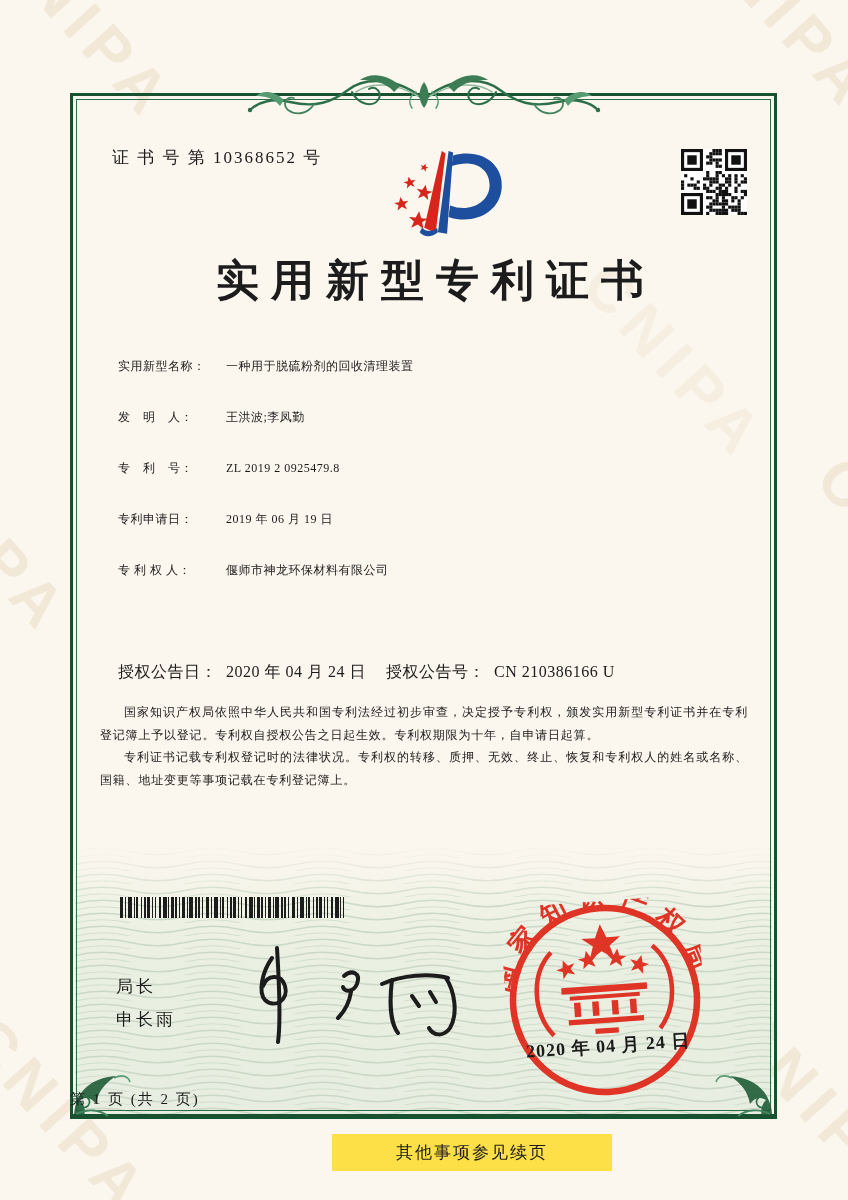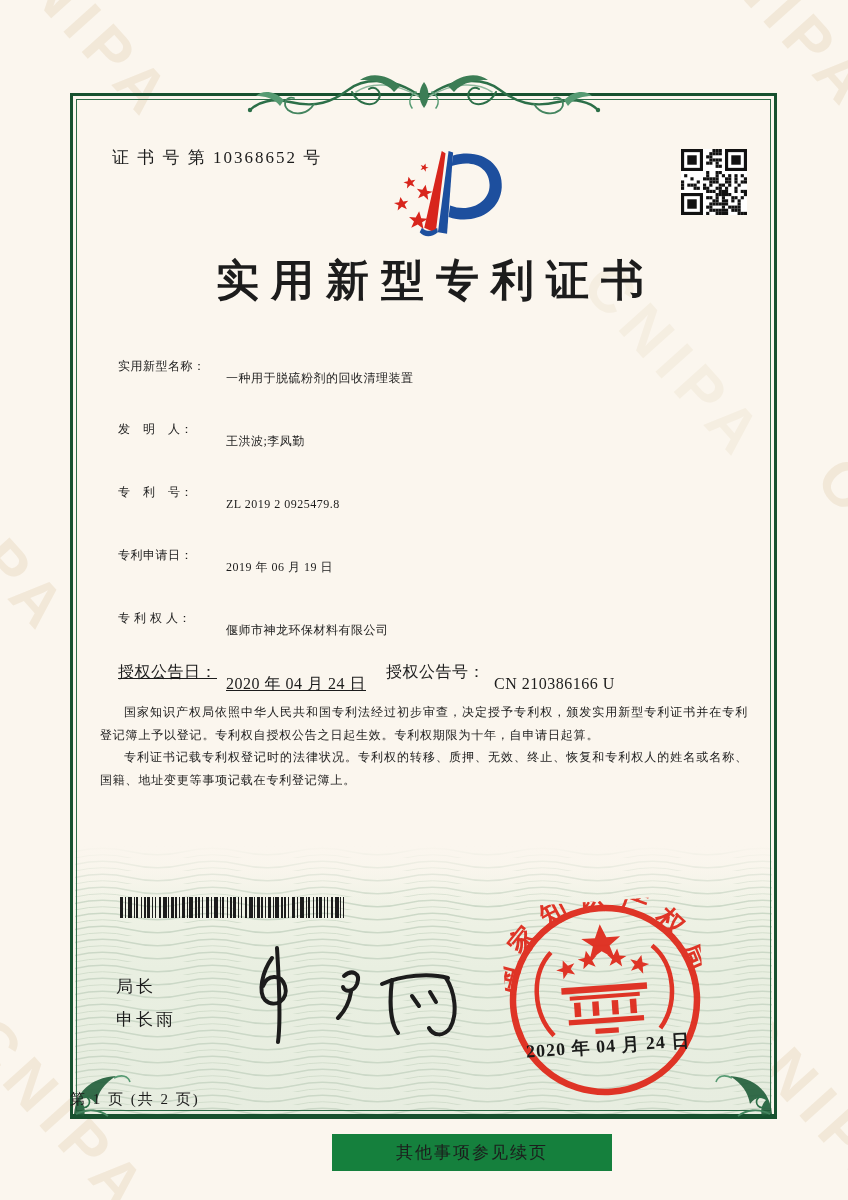--- a/index.html
+++ b/index.html
@@ -35,24 +35,24 @@
   .logo { position:absolute; left:368px; top:143px; width:152px; height:110px; z-index:3; }
   .qr { position:absolute; left:681px; top:149px; width:66px; height:66px; z-index:3; background:#fff; }
   .title { position:absolute; left:0; top:252px; width:848px; z-index:3;
            text-align:center; font-size:43px; font-weight:700;
            letter-spacing:12px; padding-left:24px; }
   
   .fields { position:absolute; left:118px; top:356px; width:600px; z-index:3;
             display:flex; flex-direction:column; gap:31px; font-size:12px; }
   .frow { display:flex; line-height:20px; letter-spacing:0.5px; }
   .flabel { flex:none; width:108px; }
-  .fvalue { letter-spacing:0.5px;margin-top:12px; }
+  .fvalue { letter-spacing:0.5px; }
   .grant-row { position:absolute; left:118px; top:662px; width:640px; z-index:3;
                display:flex; font-size:16px; line-height:20px; letter-spacing:0.5px; }
-  .grant-col1 { flex:none; width:268px; display:flex;text-decoration:underline; }
+  .grant-col1 { flex:none; width:268px; display:flex; }
   .grant-col2 { display:flex; }
   
   .body-text { position:absolute; left:100px; top:701px; width:648px; z-index:3;
                font-size:12px; line-height:22.6px; text-align:justify;
                letter-spacing:0.8px; }
   .body-text p { text-indent:2em; }
   
   .barcode { position:absolute; left:120px; top:897px; width:224px; height:21px; z-index:3; }
   
   .sig-labels { position:absolute; left:116px; top:970px; z-index:3;
@@ -61,21 +61,21 @@
   .sig-script { position:absolute; left:232px; top:942px; width:230px; height:105px; z-index:3; }
   
   .seal { position:absolute; left:506px; top:901px; width:198px; height:198px; z-index:4;
           transform:rotate(-4deg); opacity:0.95; }
   .seal-date { position:absolute; left:0; top:133px; width:100%; text-align:center;
                font-size:18px; letter-spacing:1px; color:#111; font-weight:600; }
   
   .page-indicator { position:absolute; left:70px; top:1090px; width:707px; z-index:3;
                     text-align:left; font-size:15px; letter-spacing:2px; }
   .note-box { position:absolute; left:332px; top:1134px; width:280px; height:37px; z-index:3;
-              background:#15803d; display:flex; align-items:center; justify-content:center;
+              background:#fde047; display:flex; align-items:center; justify-content:center;
               font-size:17px; letter-spacing:2px; }
   
   .ornament-top { position:absolute; left:234px; top:52px; width:380px; height:76px; z-index:2; }
   .corner { position:absolute; width:64px; height:64px; z-index:2; }
   .corner.bl { left:68px; top:1054px; }
   .corner.br { left:714px; top:1054px; transform:scaleX(-1); }
 </style>
 </head>
 <body>
 

